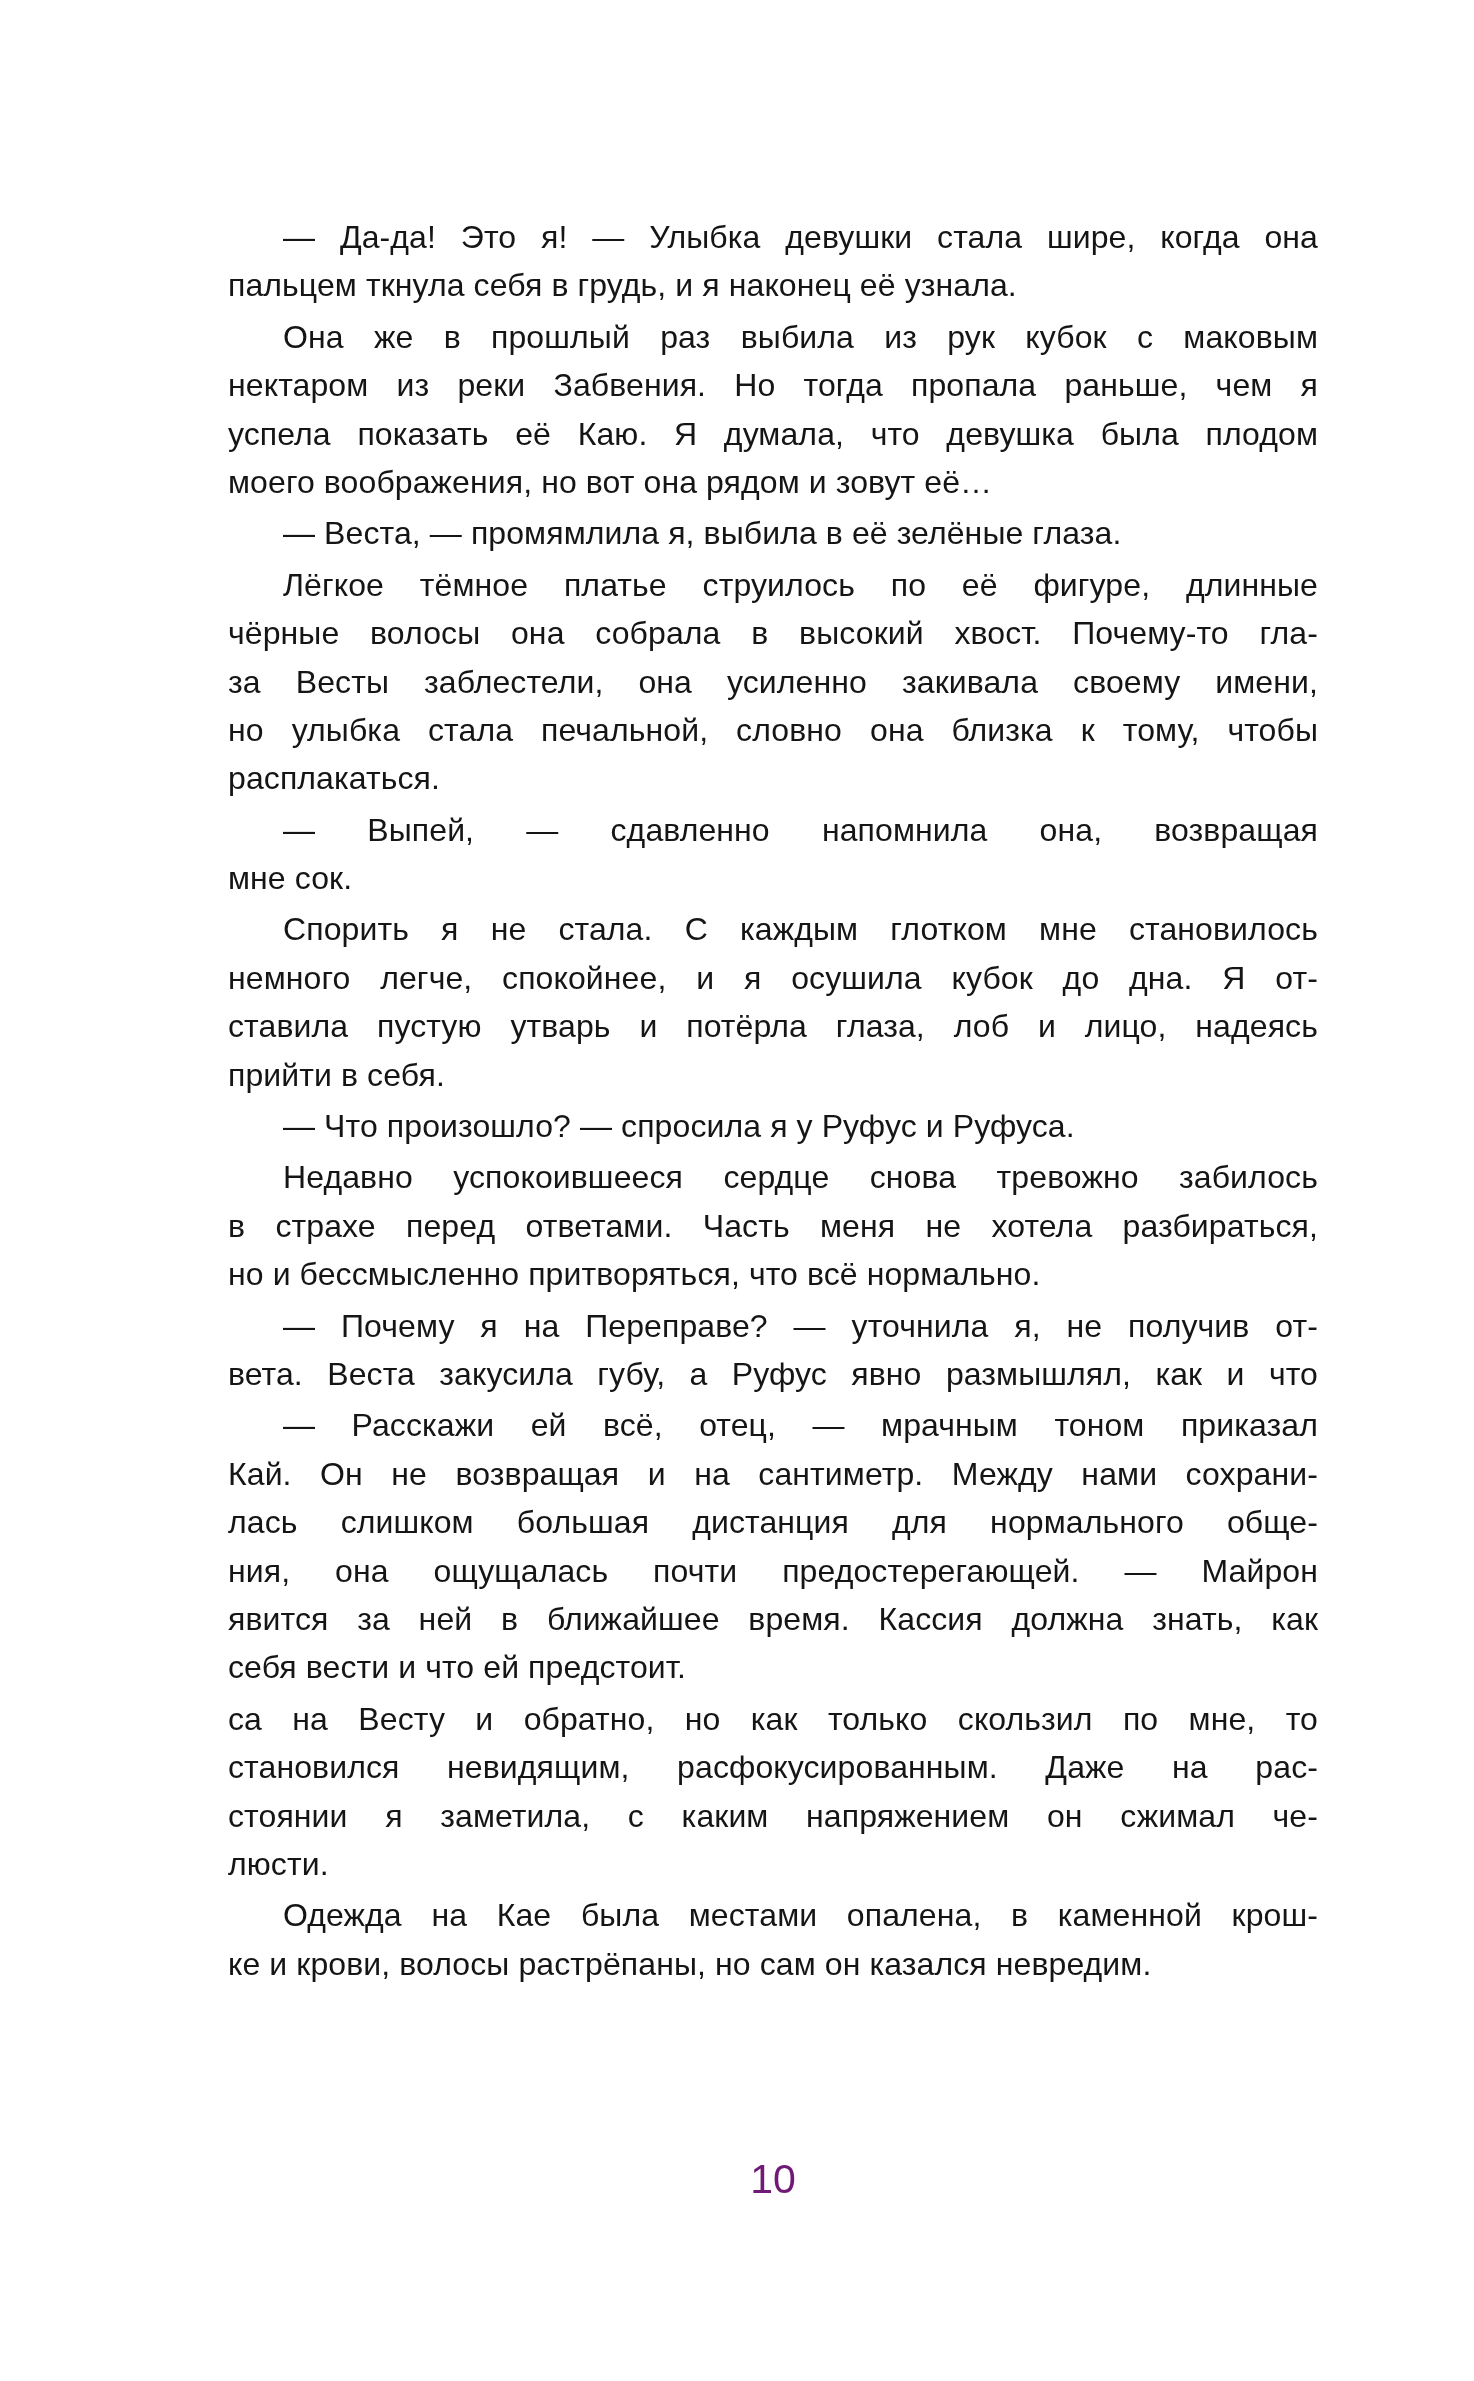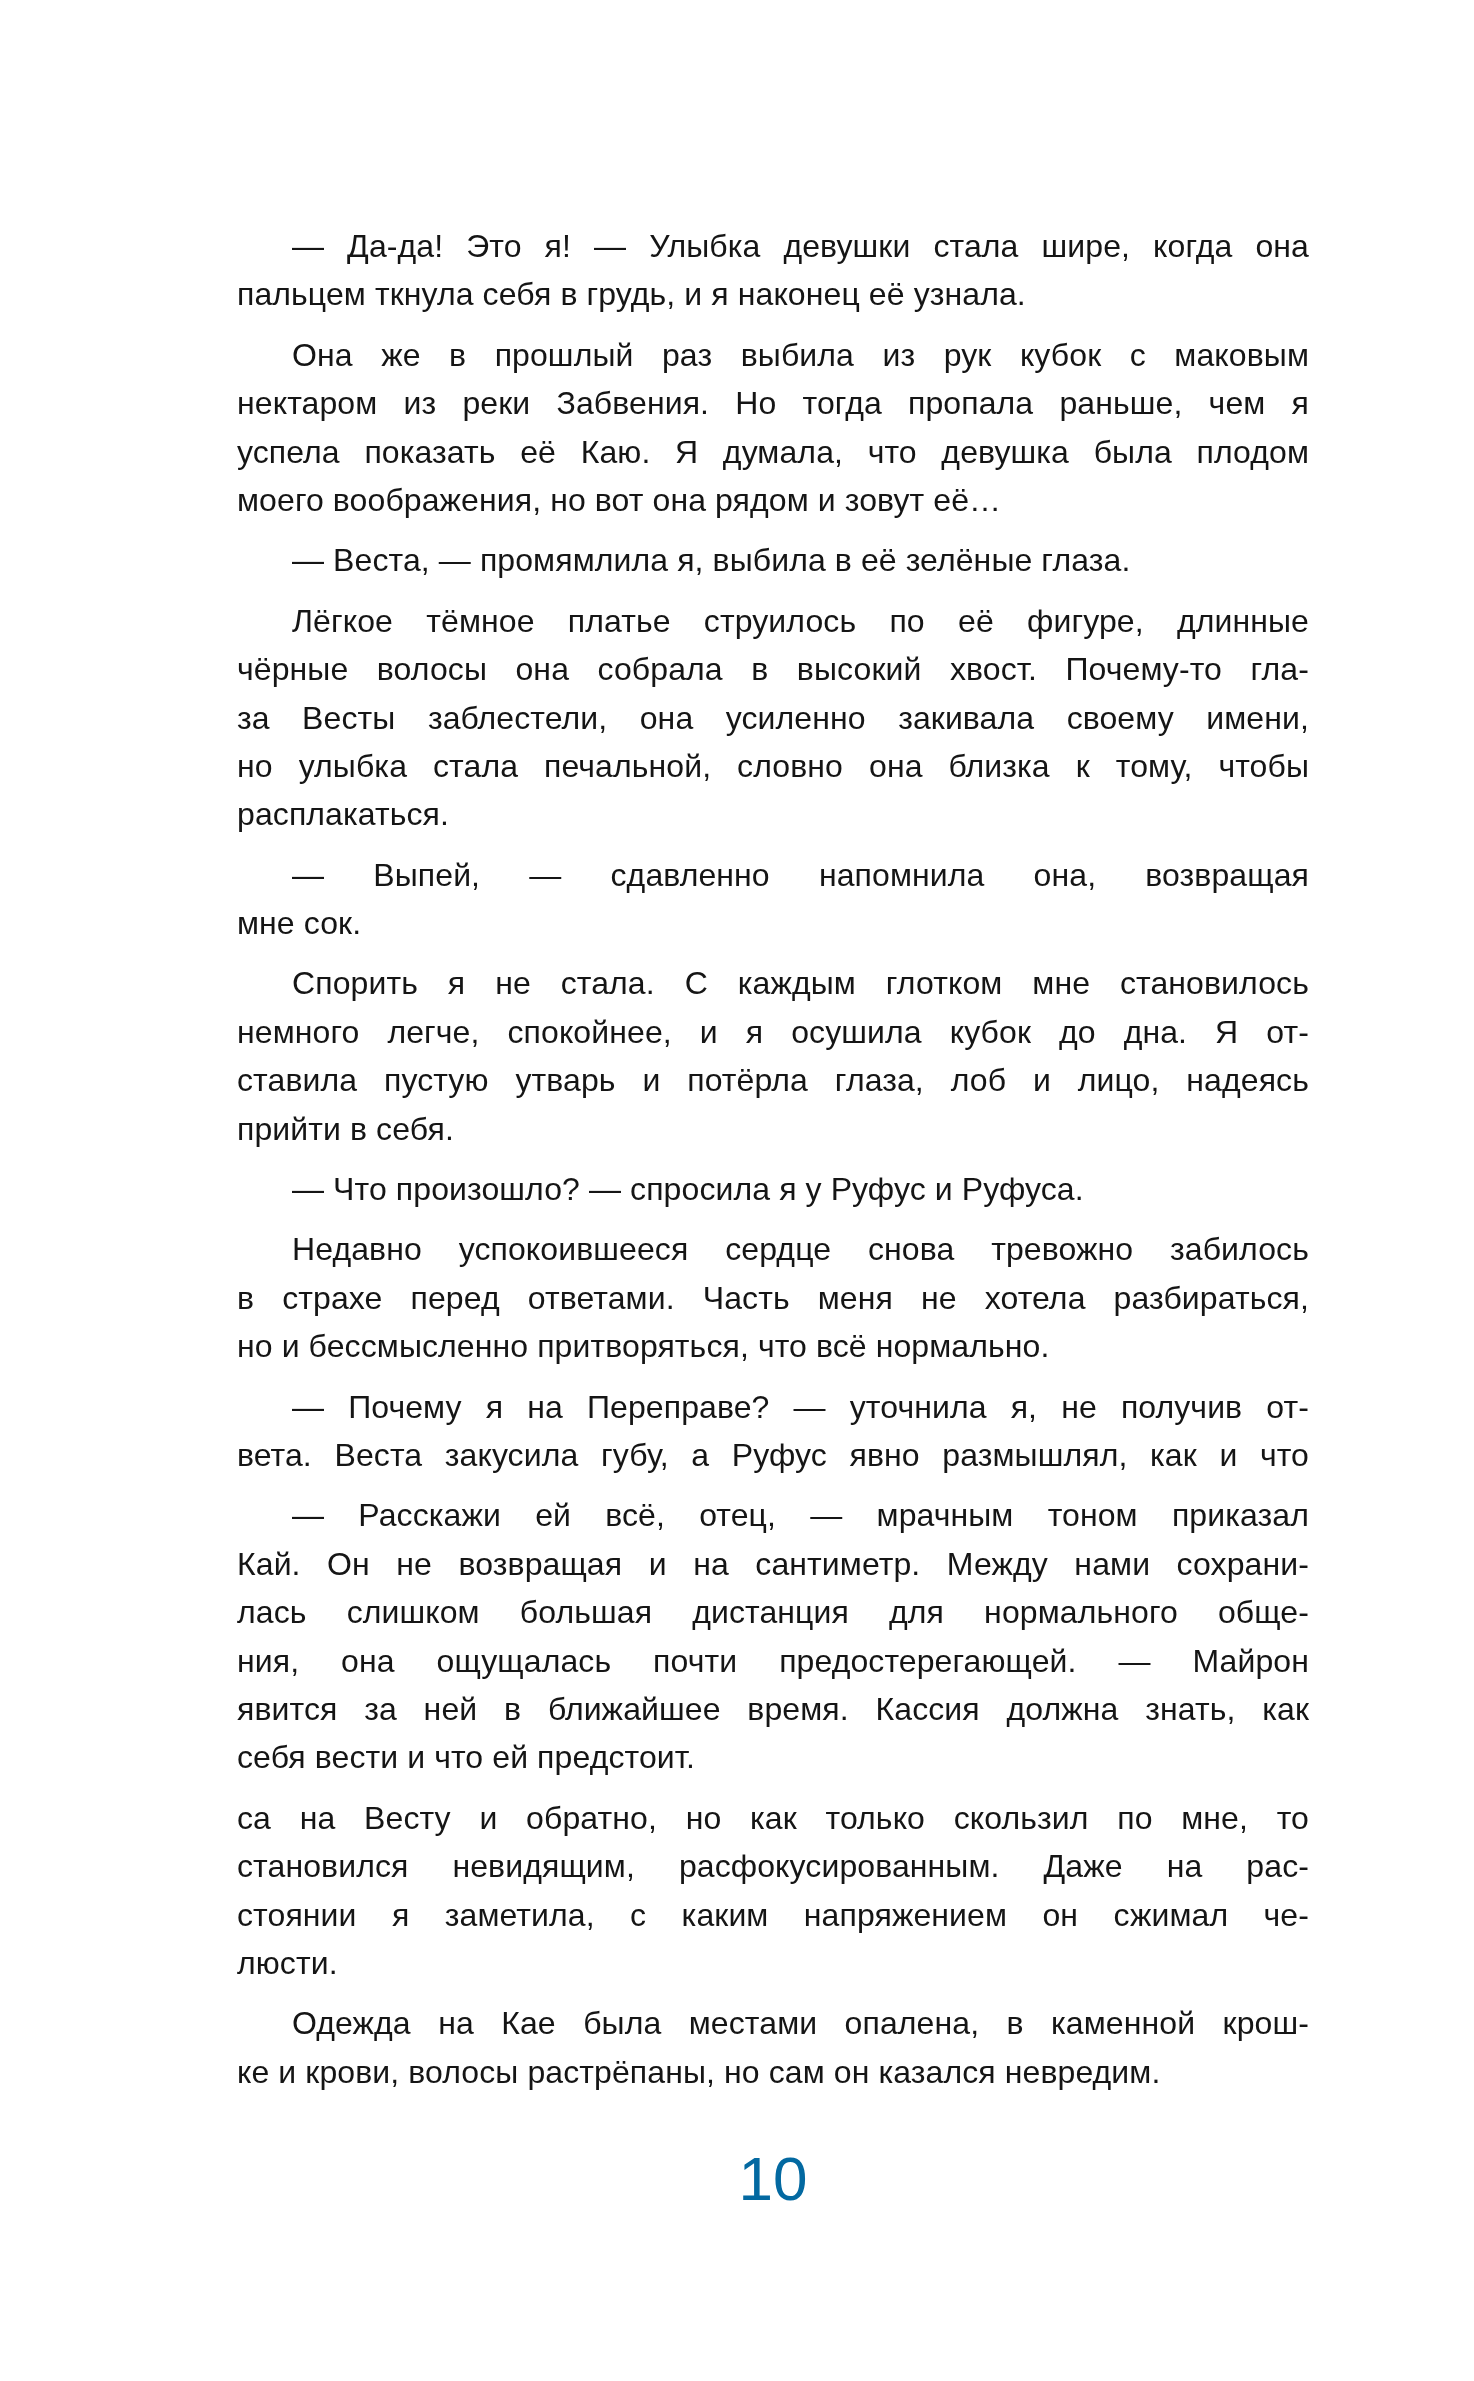--- a/index.html
+++ b/index.html
@@ -23,45 +23,45 @@
     position: absolute;
     left: 225px;
     top: 210px;
     width: 1096px;
     font-size: 32px;
     line-height: 48.4px;
     color: #151515;
     letter-spacing: 0.1px;
   }
   .paragraph {
-    margin: 12px;
+    margin: 3px;
     padding: 0;
   }
   .line {
     height: 48.4px;
     text-align: justify;
     text-align-last: justify;
     white-space: normal;
   }
   .line.first {
     text-indent: 55px;
   }
   .line.last {
     text-align-last: left;
   }
   .page-number {
     position: absolute;
     left: 225px;
     top: 2146px;
     width: 1096px;
     text-align: center;
-    font-size: 62px;
+    font-size: 41px;
     line-height: 66px;
     font-weight: 400;
-    color: #0369a1;
+    color: #701a75;
   }
 </style>
 </head>
 <body>
 
 <div class="book-page">
   <div class="text-block">
       <div class="paragraph">
         <div class="line first">—  Да-да! Это я! — Улыбка девушки стала шире, когда она</div>
         <div class="line last">пальцем ткнула себя в грудь, и я наконец её узнала.</div>

